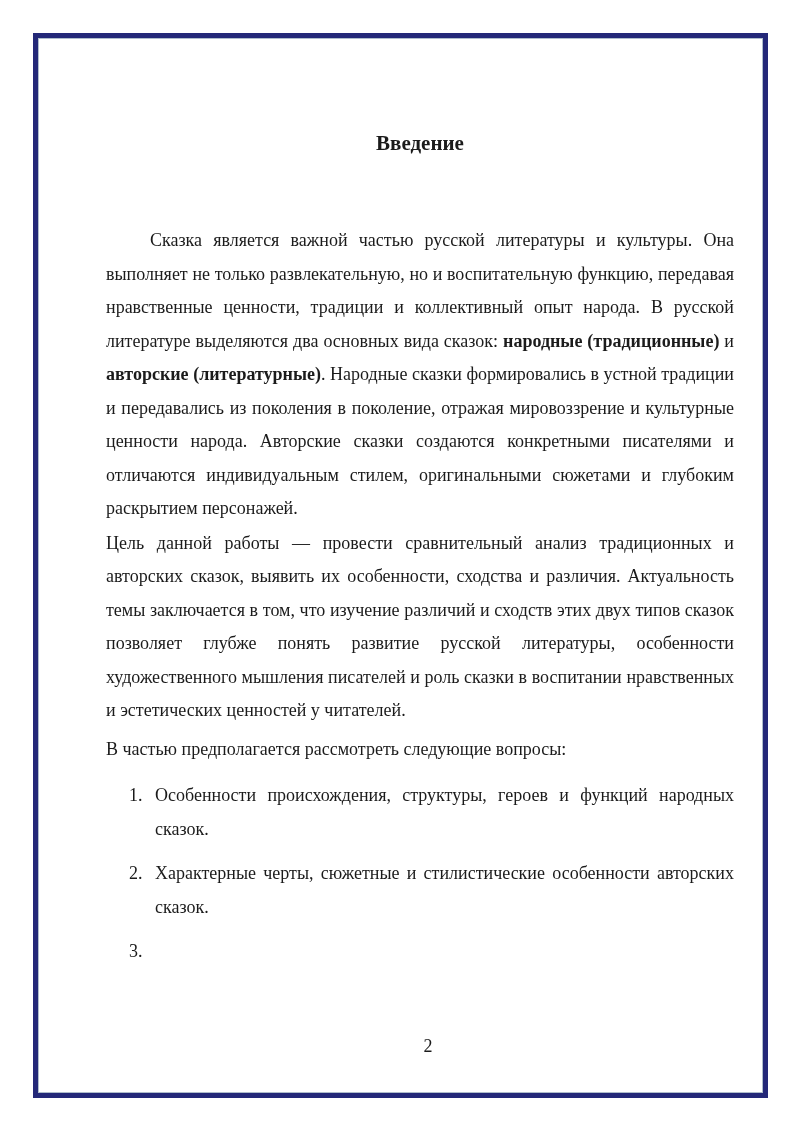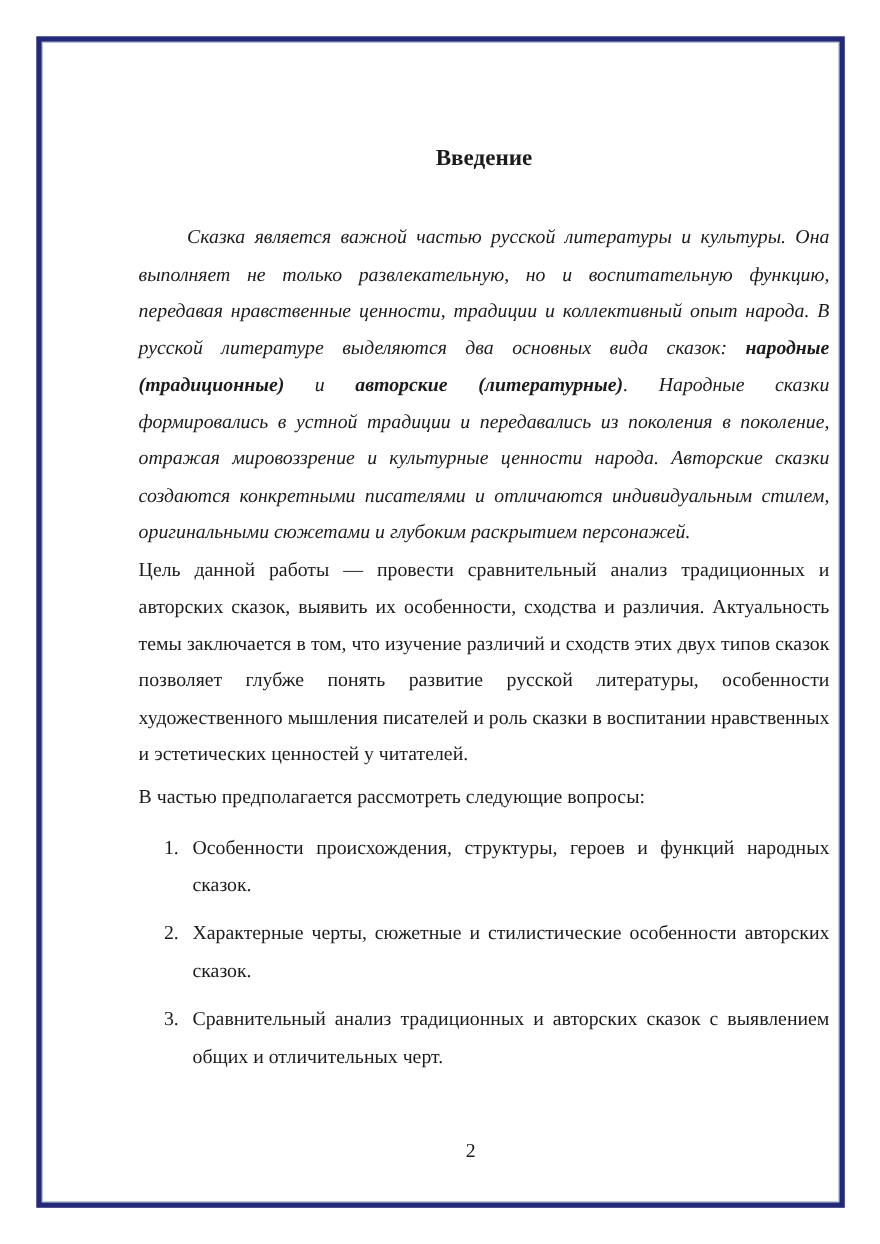--- a/index.html
+++ b/index.html
@@ -23,38 +23,38 @@
     bottom: 33px;
     border: 5px solid #232878;
   }
   .frame-inner {
     position: absolute;
     inset: 0;
     border: 1px solid #aebdcb;
   }
   .content {
     position: absolute;
-    left: 126px;
+    left: 106px;
     top: 33px;
     width: 628px;
   }
   .doc-title {
     margin: 97px 0 0 0;
     font-size: 21px;
     line-height: 26px;
     font-weight: bold;
     text-align: center;
   }
   .para {
     margin: 0;
     font-size: 18px;
     line-height: 33.5px;
     text-align: justify;
   }
-  .p1 { margin-top: 43px; text-indent: 44px; font-style: italic; }
+  .p1 { margin-top: 68px; text-indent: 44px; }
   .p2 { margin-top: 1px; }
   .p3 { margin-top: 5px; }
   .bold { font-weight: bold; }
   .doc-list {
     margin: 0;
     padding: 0;
   }
   .list-item {
     position: relative;
     margin: 0;
@@ -105,20 +105,19 @@
       <span>Особенности происхождения, структуры, героев и функций народных сказок.</span>
     </div>
 
     <div class="list-item i2">
       <span class="list-num">2.</span>
       <span>Характерные черты, сюжетные и стилистические особенности авторских сказок.</span>
     </div>
 
     <div class="list-item i3">
       <span class="list-num">3.</span>
-      <span>Сравнительный анализ традиционных и авторских сказок с выявлением общих и отличительных черт.</span>
     </div>
 
   </div>
 
 </div>
 
 <div class="page-number">2</div>
 
 </body></html>

